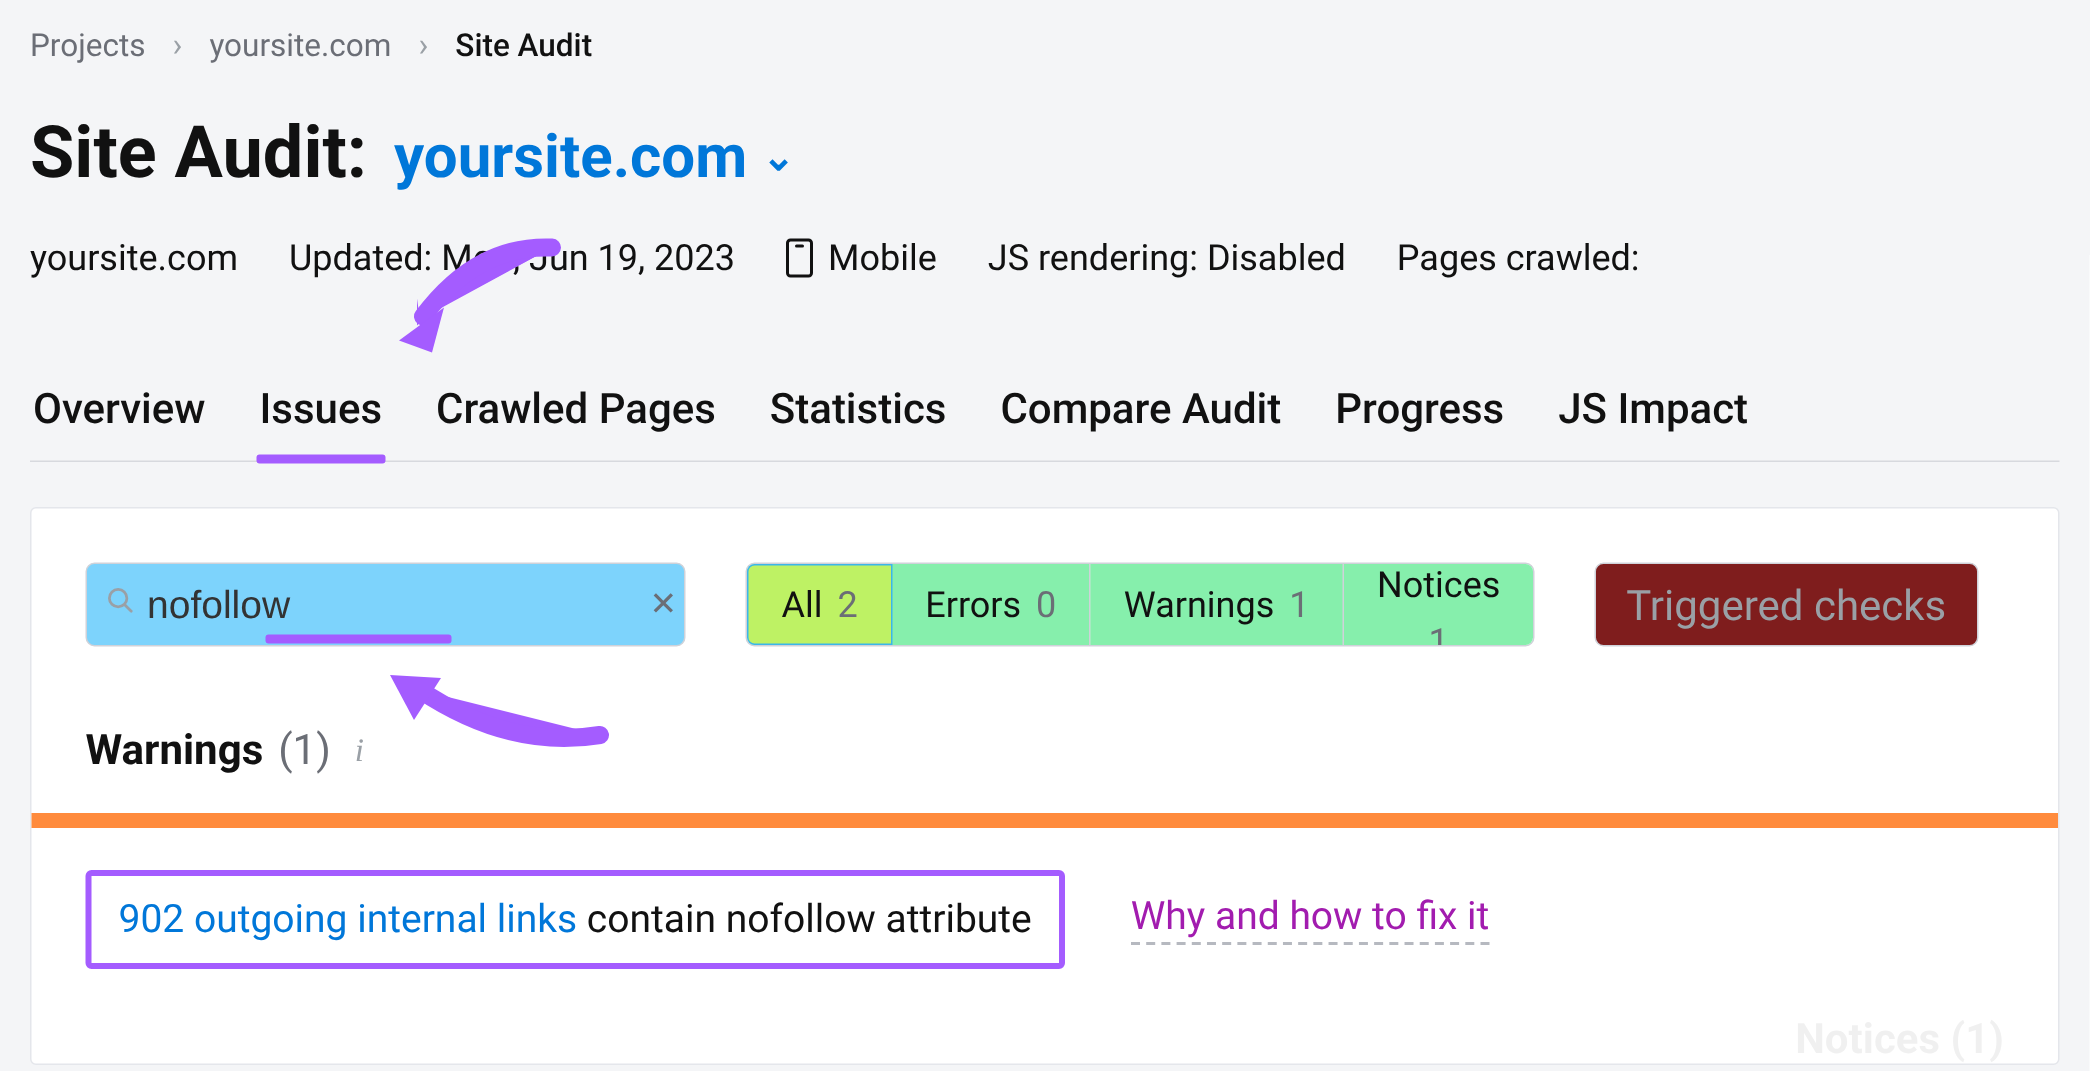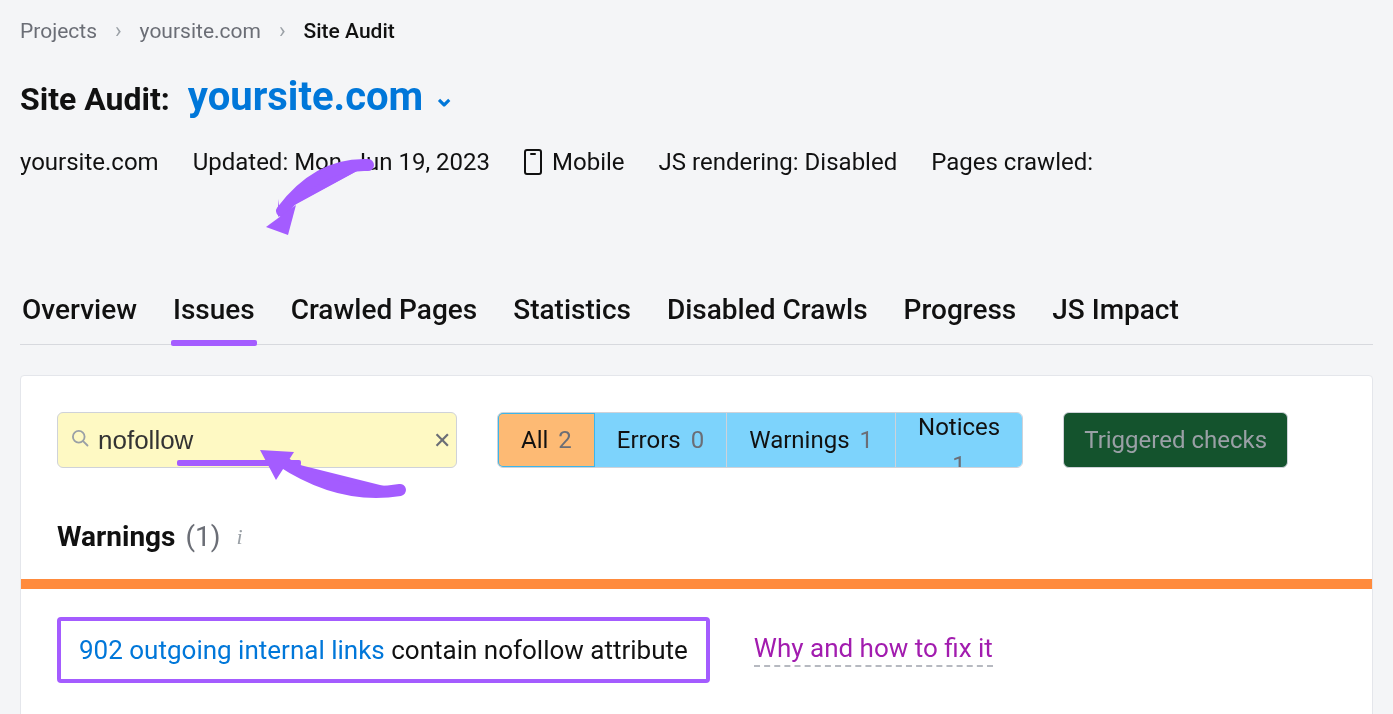--- a/index.html
+++ b/index.html
@@ -27,21 +27,21 @@
   .breadcrumb .active { color: #111; font-weight: 500; }
 
   
   .title-row {
     margin-top: 30px;
     display: flex;
     align-items: baseline;
     gap: 18px;
   }
   .title-label {
-    font-size: 32px;
+    font-size: 48px;
     font-weight: 700;
     color: #111;
   }
   .title-domain {
     font-size: 40px;
     font-weight: 700;
     color: #0077d9;
     display: inline-flex;
     align-items: center;
     gap: 10px;
@@ -87,21 +87,20 @@
     gap: 32px;
     border-bottom: 1px solid #d7d9de;
     font-size: 28px;
     font-weight: 500;
     color: #111;
   }
   .tabs .tab {
     padding: 0 2px 18px 2px;
     cursor: pointer;
     position: relative;
-    margin-top: 47px;
   }
   .tabs .tab.active::after {
     content: "";
     position: absolute;
     left: 0; right: 0; bottom: -2px;
     height: 6px;
     background: #a45cff;
     border-radius: 2px;
   }
 
@@ -121,21 +120,21 @@
   }
 
   .search {
     display: flex;
     align-items: center;
     width: 400px;
     height: 56px;
     border: 1px solid #cfd2d9;
     border-radius: 6px;
     padding: 0 12px;
-    background: #fef9c3;
+    background: #7dd3fc;
   }
   .search .mag { color: #9aa0a6; font-size: 22px; margin-right: 8px; }
   .search input {
     flex: 1;
     border: none;
     outline: none;
     font-size: 26px;
     color: #333;
     background: transparent;
   }
@@ -166,42 +165,42 @@
     height: 56px;
   }
   .seg .seg-item {
     display: flex;
     align-items: center;
     gap: 10px;
     padding: 0 22px;
     font-size: 24px;
     color: #111;
     border-right: 1px solid #cfd2d9;
-    background: #7dd3fc;
+    background: #86efac;
     cursor: pointer;
   }
   .seg .seg-item:last-child { border-right: none; flex-direction: column; }
   .seg .seg-item.active {
-    background: #fdba74;
+    background: #bef264;
     border: 2px solid #3bb6ec;
     margin: -1px;
     border-radius: 6px 0 0 6px;
   }
   .seg .count { color: #6b6e76; }
 
   .triggered {
     height: 56px;
     border: 1px solid #cfd2d9;
     border-radius: 6px;
     padding: 0 20px;
     display: flex;
     align-items: center;
-    font-size: 24px;
+    font-size: 28px;
     color: #9aa0a6;
-    background: #14532d;
+    background: #7f1d1d;
   }
 
   
   .warnings-head {
     margin-top: 52px;
     display: flex;
     align-items: center;
     gap: 10px;
     font-size: 28px;
   }
@@ -297,21 +296,21 @@
     </span>
     <span>JS rendering: Disabled</span>
     <span>Pages crawled:</span>
   </div>
 
   <div class="tabs">
     <div class="tab">Overview</div>
     <div class="tab active">Issues</div>
     <div class="tab">Crawled Pages</div>
     <div class="tab">Statistics</div>
-    <div class="tab">Disabled Crawls</div>
+    <div class="tab">Compare Audit</div>
     <div class="tab">Progress</div>
     <div class="tab">JS Impact</div>
   </div>
 
   <div class="card">
 
     <div class="filter-row">
       <div class="search-wrap">
         <div class="search">
           <span class="mag">

